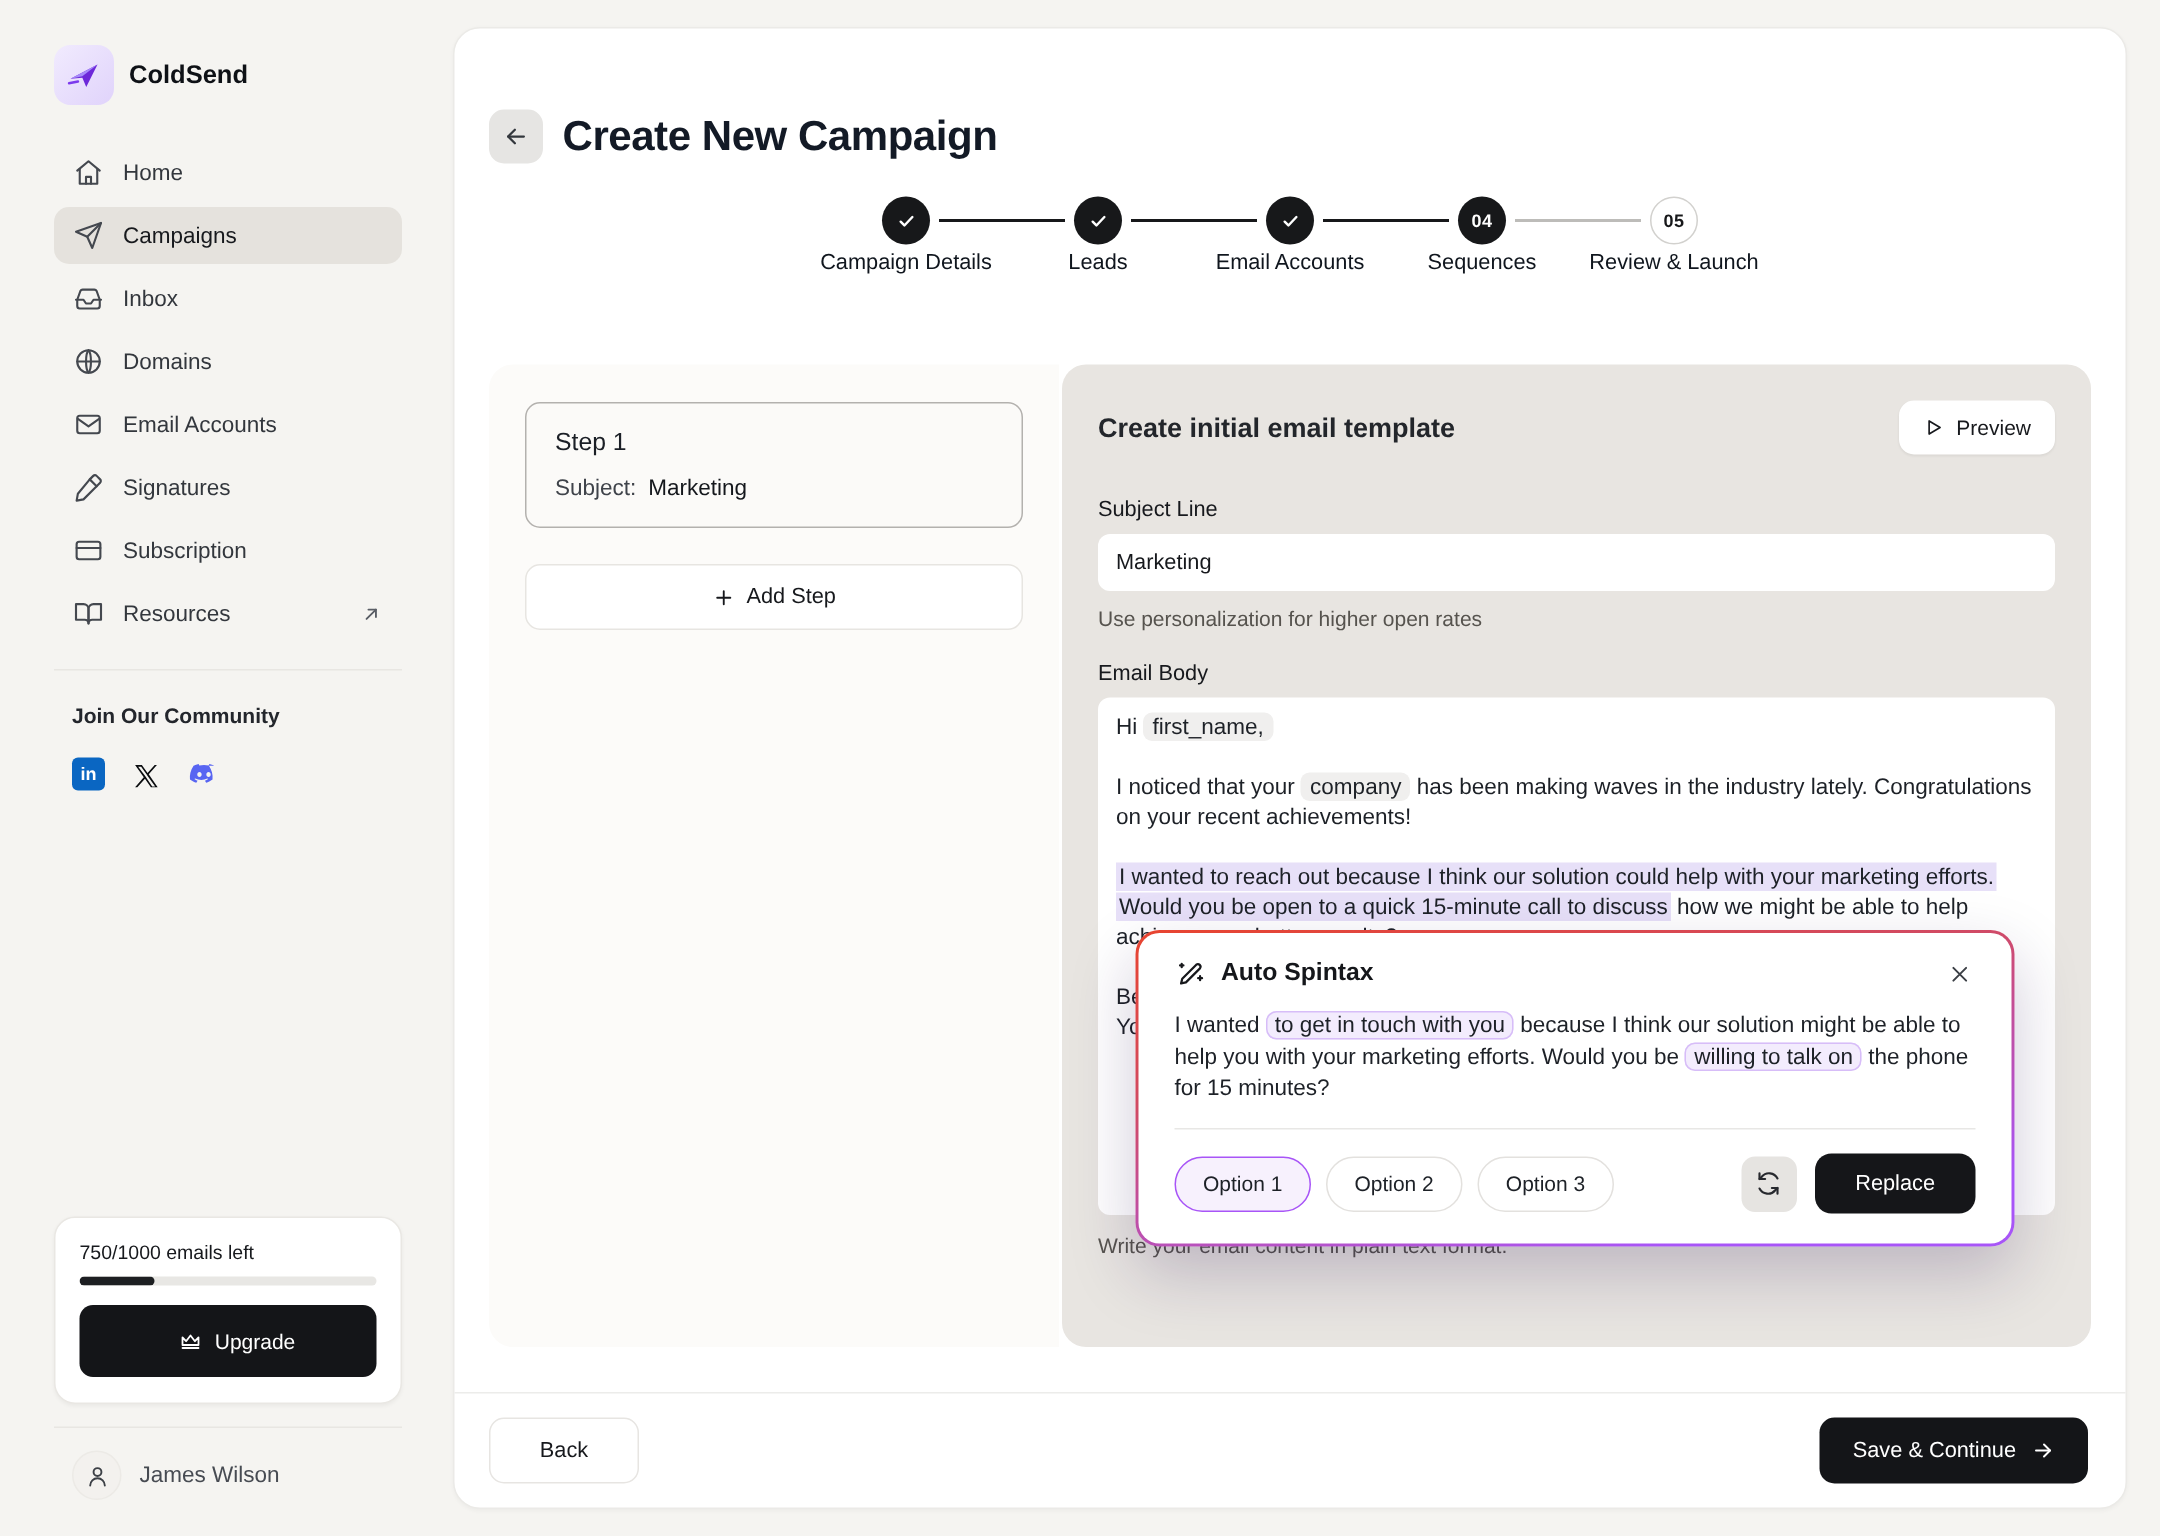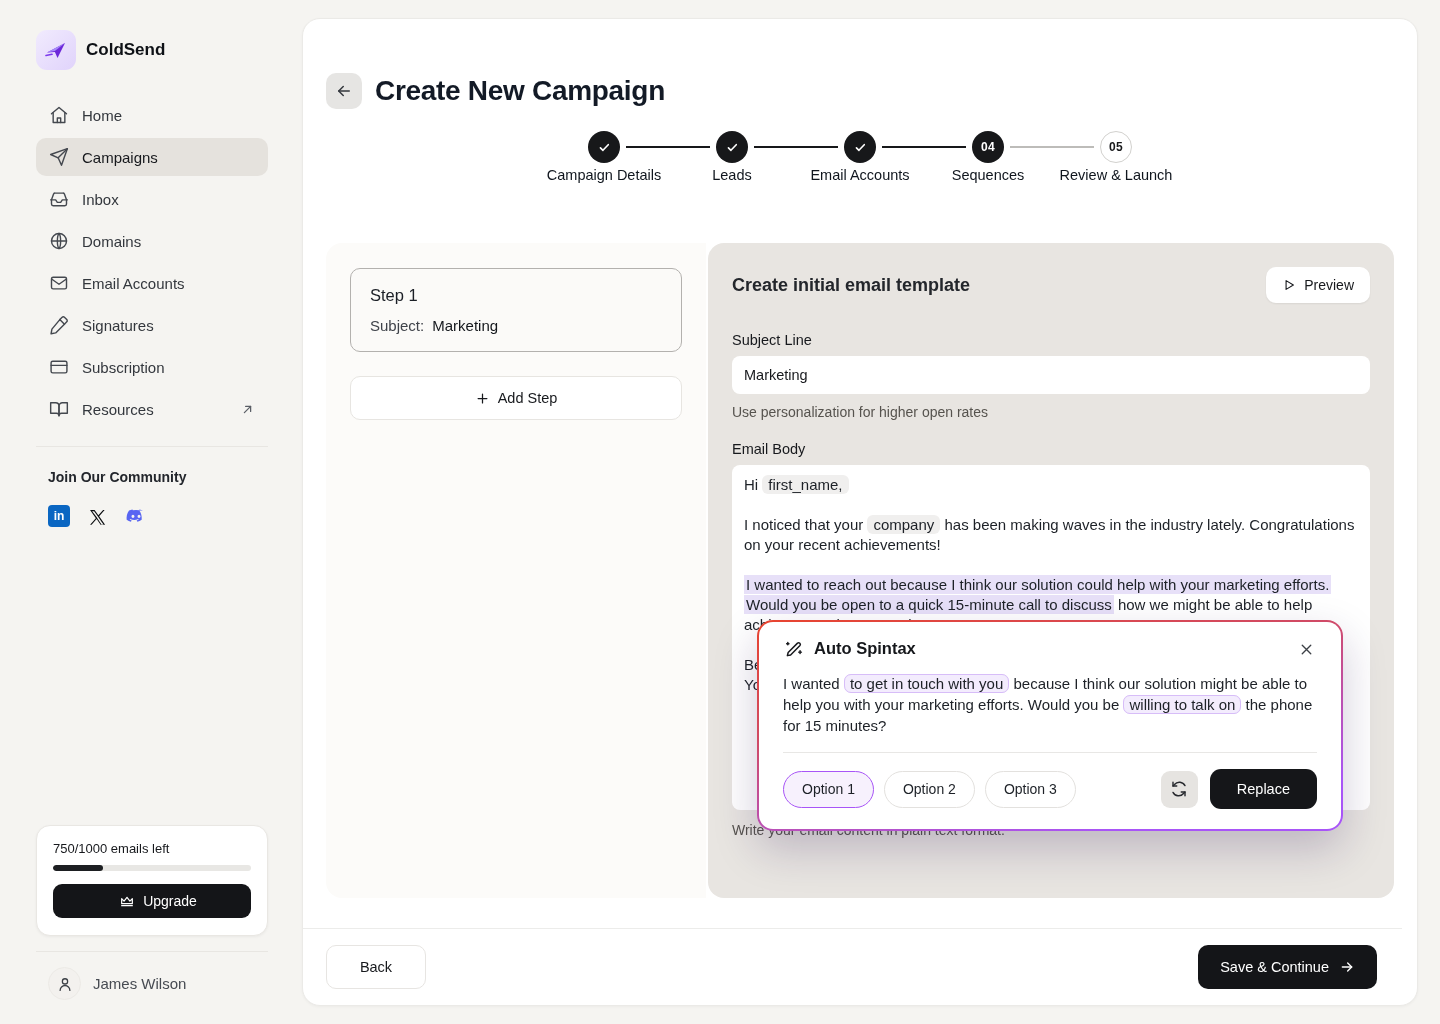--- a/index.html
+++ b/index.html
@@ -26,21 +26,21 @@
   .side-divider { height:1px; background:#e8e6e2; margin:18px 0 0; }
   .community { margin-top:22px; padding-left:12px; }
   .community-title { font-size:14px; font-weight:700; color:#23262c; }
   .social-row { display:flex; align-items:flex-end; gap:18px; margin-top:20px; }
   .li-badge { width:22px; height:22px; border-radius:4px; background:#0a66c2; color:#fff; font-size:12px; font-weight:700; display:flex; align-items:center; justify-content:center; cursor:pointer; }
   .side-spacer { flex:1; }
   .usage-card { border:1px solid #e9e7e3; background:#fff; border-radius:14px; padding:15px 16px 17px; box-shadow:0 1px 3px rgba(0,0,0,.05); }
   .usage-text { font-size:13px; font-weight:500; color:#17191d; }
   .usage-bar { margin-top:9px; height:6px; border-radius:3px; background:#e8e7e4; overflow:hidden; }
   .usage-fill { height:100%; background:#1d1f22; border-radius:3px; }
-  .upgrade-btn { margin-top:13px; width:100%; height:34px; border:none; border-radius:9px; background:#141518; color:#fff; font-size:14px; font-weight:500; display:flex; align-items:center; justify-content:center; gap:8px; cursor:pointer; font-family:inherit;padding-left:12px; }
+  .upgrade-btn { margin-top:13px; width:100%; height:48px; border:none; border-radius:9px; background:#141518; color:#fff; font-size:14px; font-weight:500; display:flex; align-items:center; justify-content:center; gap:8px; cursor:pointer; font-family:inherit;padding-left:12px; }
   .user-divider { height:1px; background:#e8e6e2; margin:15px 0; }
   .user-row { display:flex; align-items:center; gap:12px; padding-left:12px; cursor:pointer; }
   .avatar { width:33px; height:33px; border-radius:50%; background:#f3f1ee; border:1px solid #eceae6; display:flex; align-items:center; justify-content:center; color:#3c4046; }
   .user-name { font-size:15px; font-weight:500; color:#474b52; }
 
   
   .main-card { position:absolute; left:302px; top:18px; width:1116px; height:988px; background:#fff; border:1px solid #ebeae7; border-radius:18px; box-shadow:0 1px 3px rgba(0,0,0,.04); }
   .hdr { position:absolute; top:54px; left:23px; display:flex; align-items:center; gap:13px; }
   .back-btn { width:36px; height:36px; border-radius:10px; border:none; background:#e6e5e3; color:#33373d; display:flex; align-items:center; justify-content:center; cursor:pointer; }
   .page-title { font-size:28px; font-weight:700; color:#131a26; letter-spacing:-.3px; }
@@ -73,21 +73,21 @@
   .subject-input { margin-top:8px; width:100%; height:38px; border:none; border-radius:8px; background:#fff; padding:0 12px; font-size:14.5px; color:#17191d; font-family:inherit; outline:none; }
   .helper-text { margin-top:10px; font-size:14px; color:#56534e; }
   .body-box { margin-top:8px; width:100%; height:345px; border-radius:8px; background:#fff; padding:10px 12px; font-size:15px; line-height:20px; color:#1d2127; overflow:hidden; cursor:text; }
   .rich-p { margin:0 0 20px; }
   .rich-p.tight { margin-bottom:0; }
   .seg-chip { background:#f0efee; border-radius:6px; padding:1px 6px; }
   .seg-purple { background:#e7e0f8; padding:1px 2px; box-decoration-break:clone; -webkit-box-decoration-break:clone; }
   .seg-hl { background:#f3ecfd; border:1px solid #d7bdf8; border-radius:7px; padding:0 5px; box-decoration-break:clone; -webkit-box-decoration-break:clone; }
 
   
-  .footer-bar { position:absolute; left:0; right:15px; bottom:0; height:77px; border-top:1px solid #ececea; display:flex; align-items:center; justify-content:space-between; padding:0 25px 0 23px; }
+  .footer-bar { position:absolute; left:0; right:0; bottom:0; height:77px; border-top:1px solid #ececea; display:flex; align-items:center; justify-content:space-between; padding:0 25px 0 23px; }
   .back-footer-btn { width:100px; height:44px; border:1px solid #e7e5e2; border-radius:10px; background:#fff; font-size:14.5px; font-weight:500; color:#17191d; cursor:pointer; font-family:inherit; }
   .save-btn { height:44px; padding:0 22px; border:none; border-radius:10px; background:#141518; color:#fff; font-size:14.5px; font-weight:500; display:flex; align-items:center; gap:10px; cursor:pointer; font-family:inherit; }
 
   
   .modal-wrap { position:absolute; left:757px; top:620px; width:586px; border-radius:16px; padding:2px; background:linear-gradient(168deg,#e8442f 0%,#d14a63 35%,#a855f7 85%); box-shadow:0 18px 44px rgba(40,20,80,.22); }
   .modal { background:#fff; border-radius:14px; padding:17px 24px 20px; }
   .modal-head { display:flex; align-items:flex-start; gap:10px; }
   .modal-title { font-size:16.5px; font-weight:700; color:#15171b; }
   .modal-close { margin-left:auto; border:none; background:none; color:#3c4046; cursor:pointer; padding:2px; }
   .modal-body { margin-top:13px; font-size:15px; line-height:21px; color:#1d2127; }

